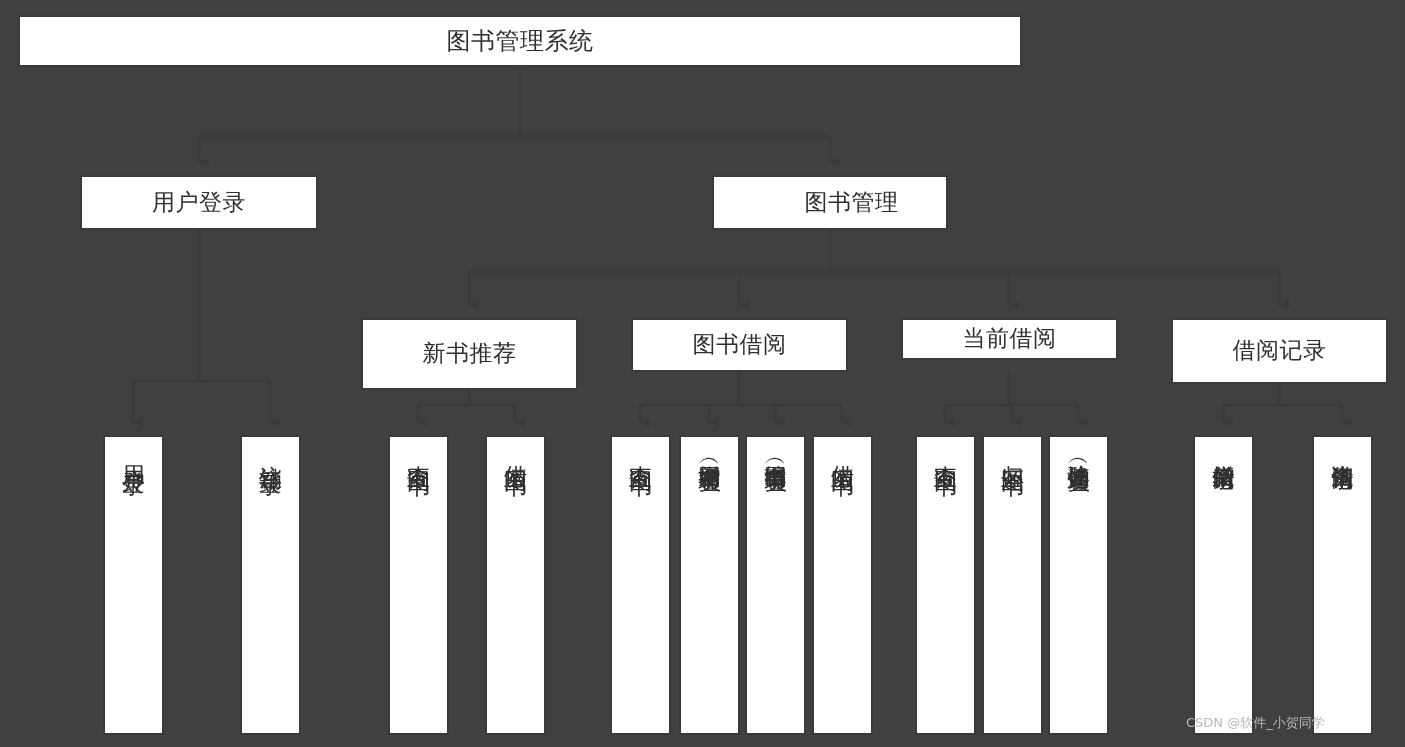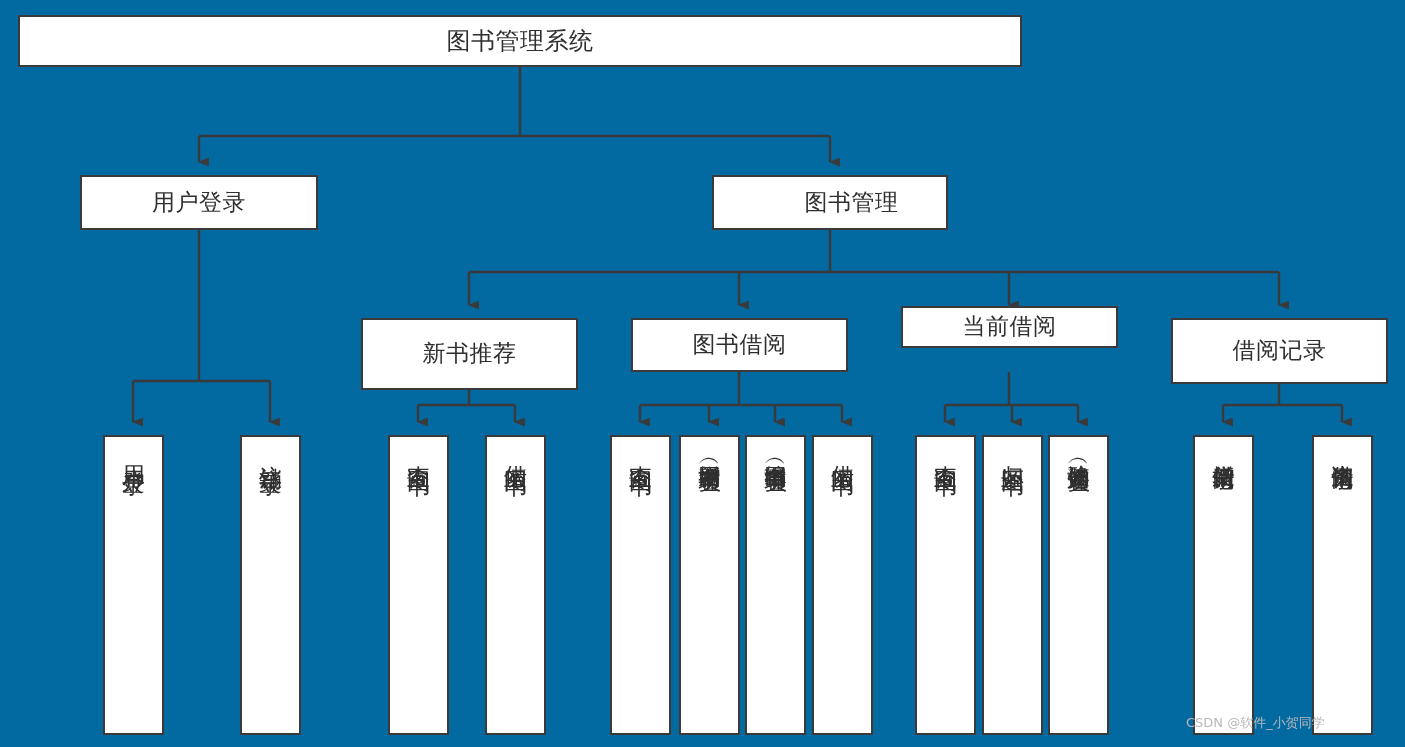--- a/index.html
+++ b/index.html
@@ -5,21 +5,21 @@
 <style>
   html,body{margin:0;padding:0;background:#ffffff;}
   body{
     font-family:"DejaVu Sans","Liberation Sans",sans-serif;
     color:#2b2b2b;
   }
   #canvas{
     position:relative;
     width:1405px;
     height:747px;
-    background:#0369a1;
+    background:#404040;
     overflow:hidden;
   }
   #edges{
     position:absolute;
     left:0; top:0;
     width:1405px; height:747px;
     pointer-events:none;
   }
   .node{
     position:absolute;
@@ -143,21 +143,21 @@
   </div>
 
   <div class="node h" style="left:361px; top:318px; width:217px; height:72px;">
     <span class="label">新书推荐</span>
   </div>
 
   <div class="node h" style="left:631px; top:318px; width:217px; height:54px;">
     <span class="label">图书借阅</span>
   </div>
 
-  <div class="node h" style="left:901px; top:306px; width:217px; height:42px;">
+  <div class="node h" style="left:901px; top:318px; width:217px; height:42px;">
     <span class="label">当前借阅</span>
   </div>
 
   <div class="node h" style="left:1171px; top:318px; width:217px; height:66px;justify-content:center;">
     <span class="label">借阅记录</span>
   </div>
 
   <div class="node v" style="left:103px; top:435px; width:61px; height:300px;">
     <span class="label">用户登录</span>
   </div>

